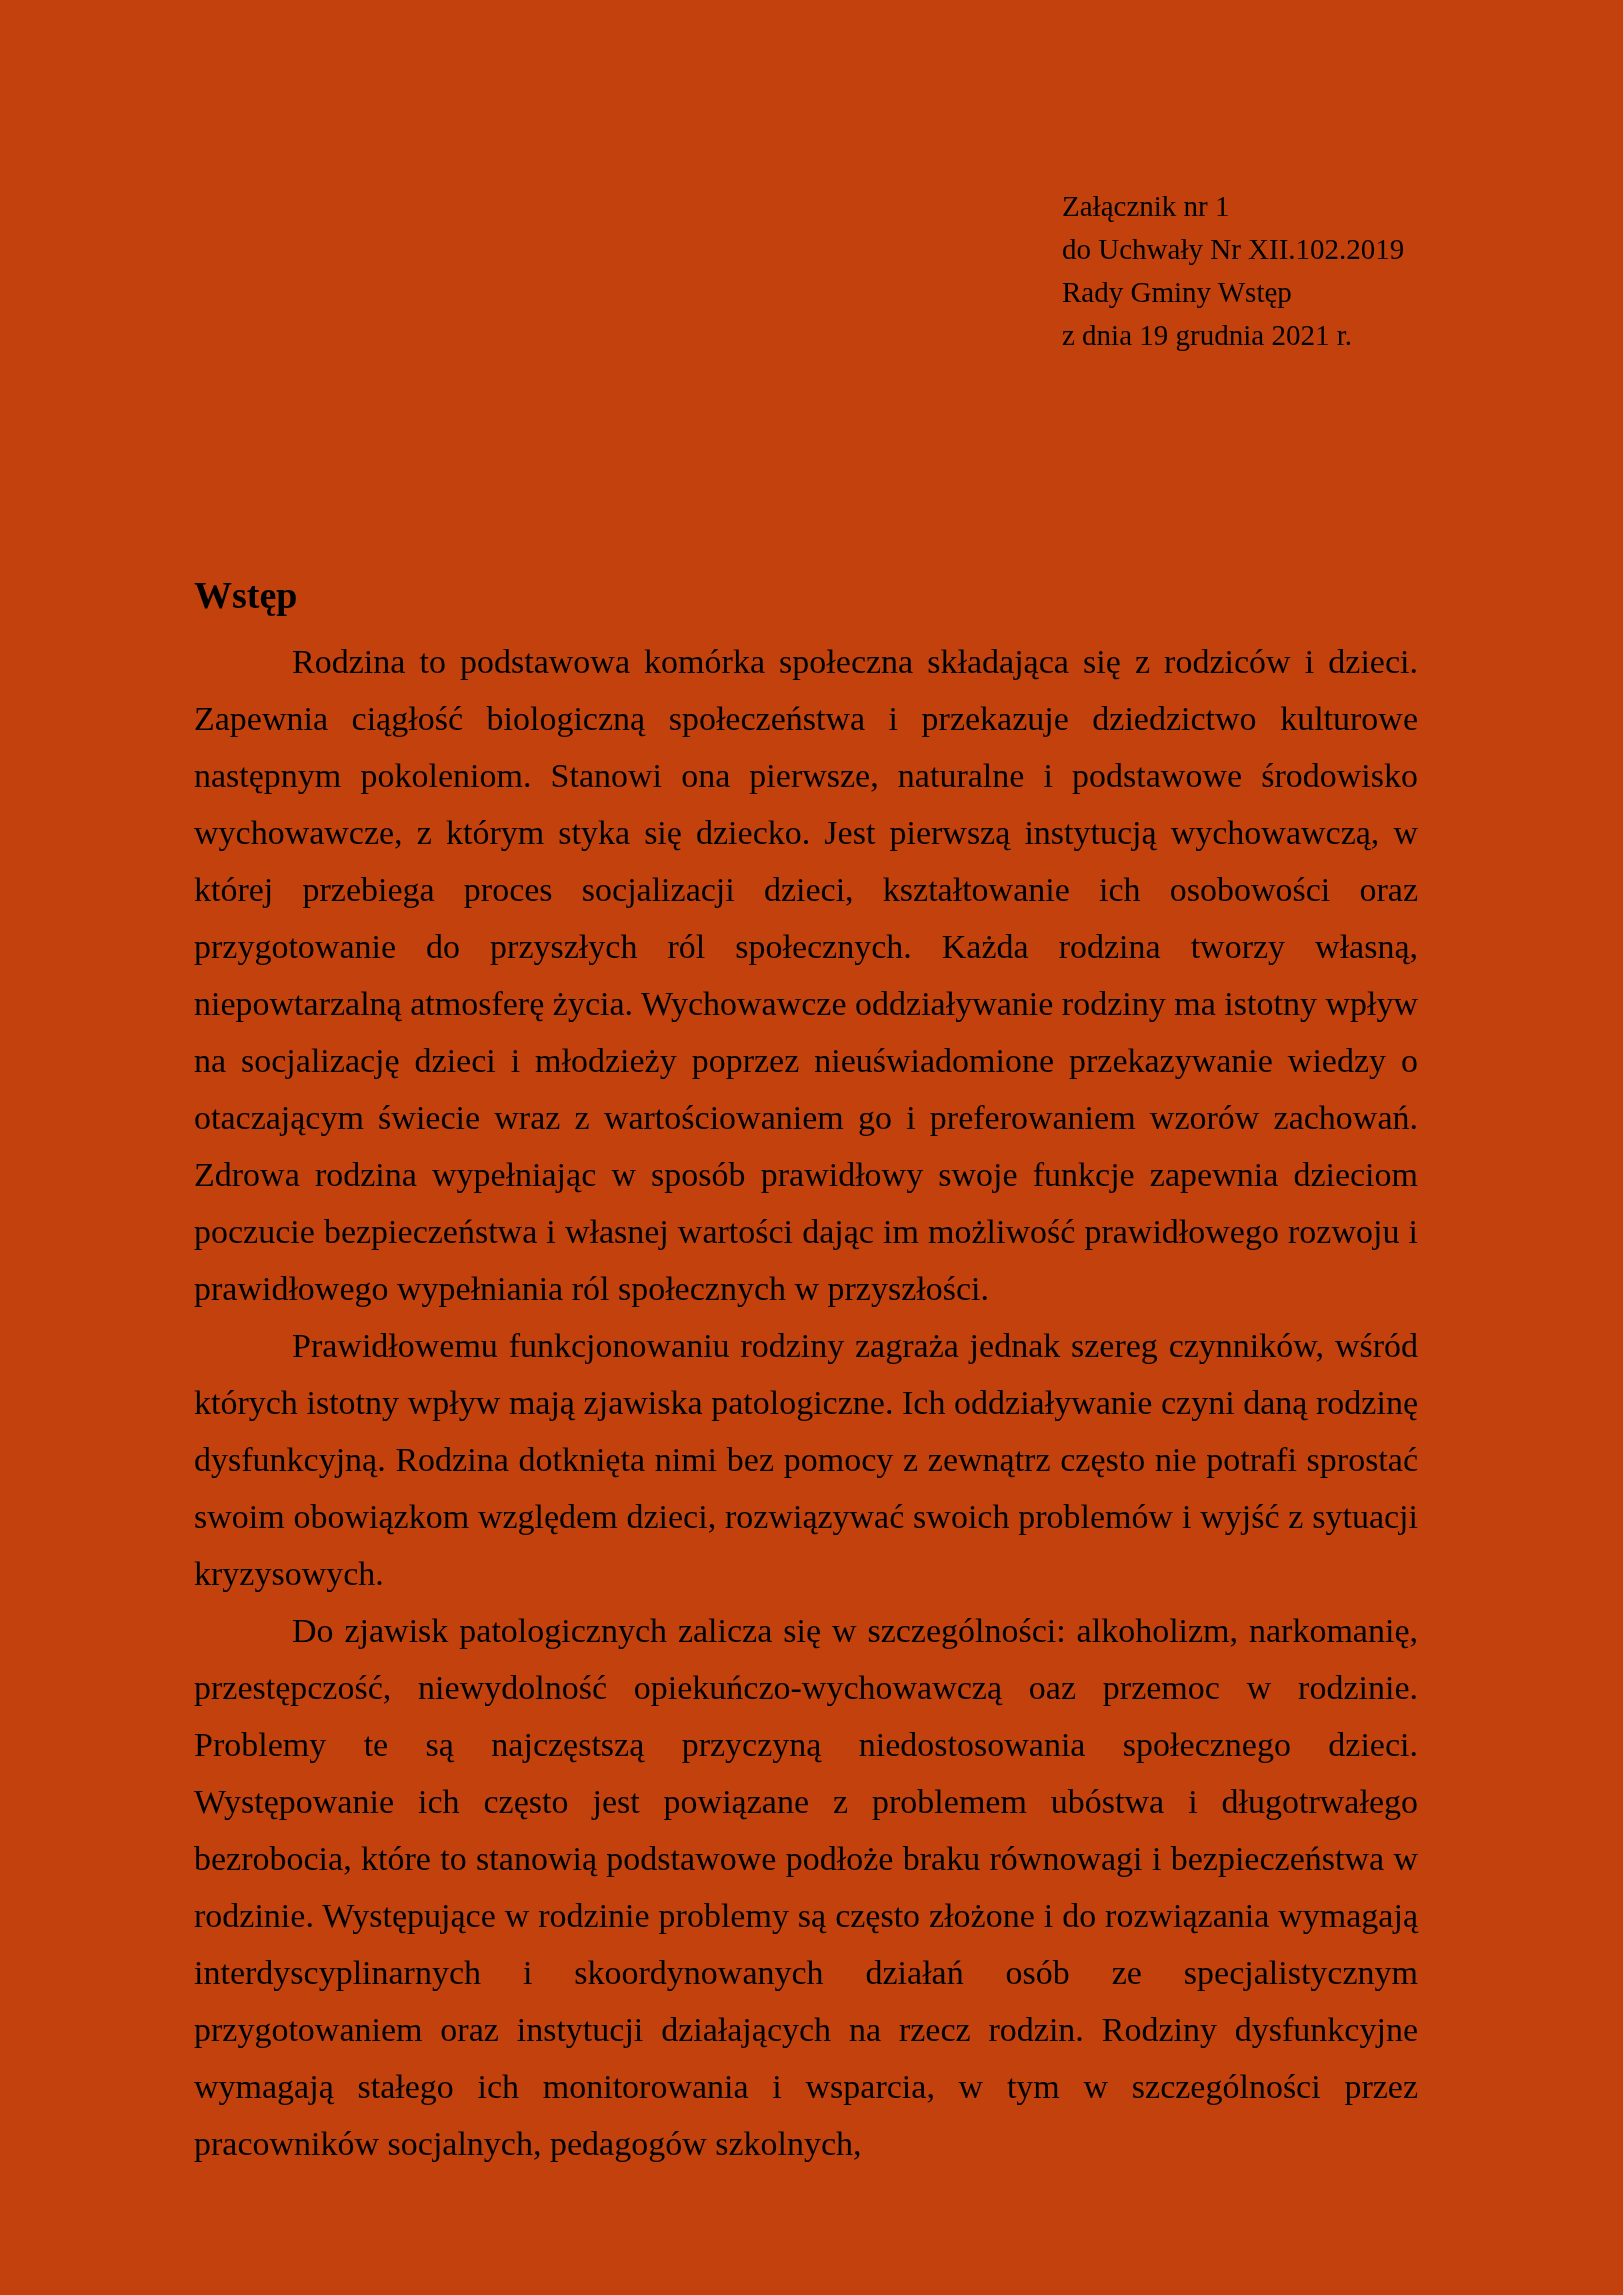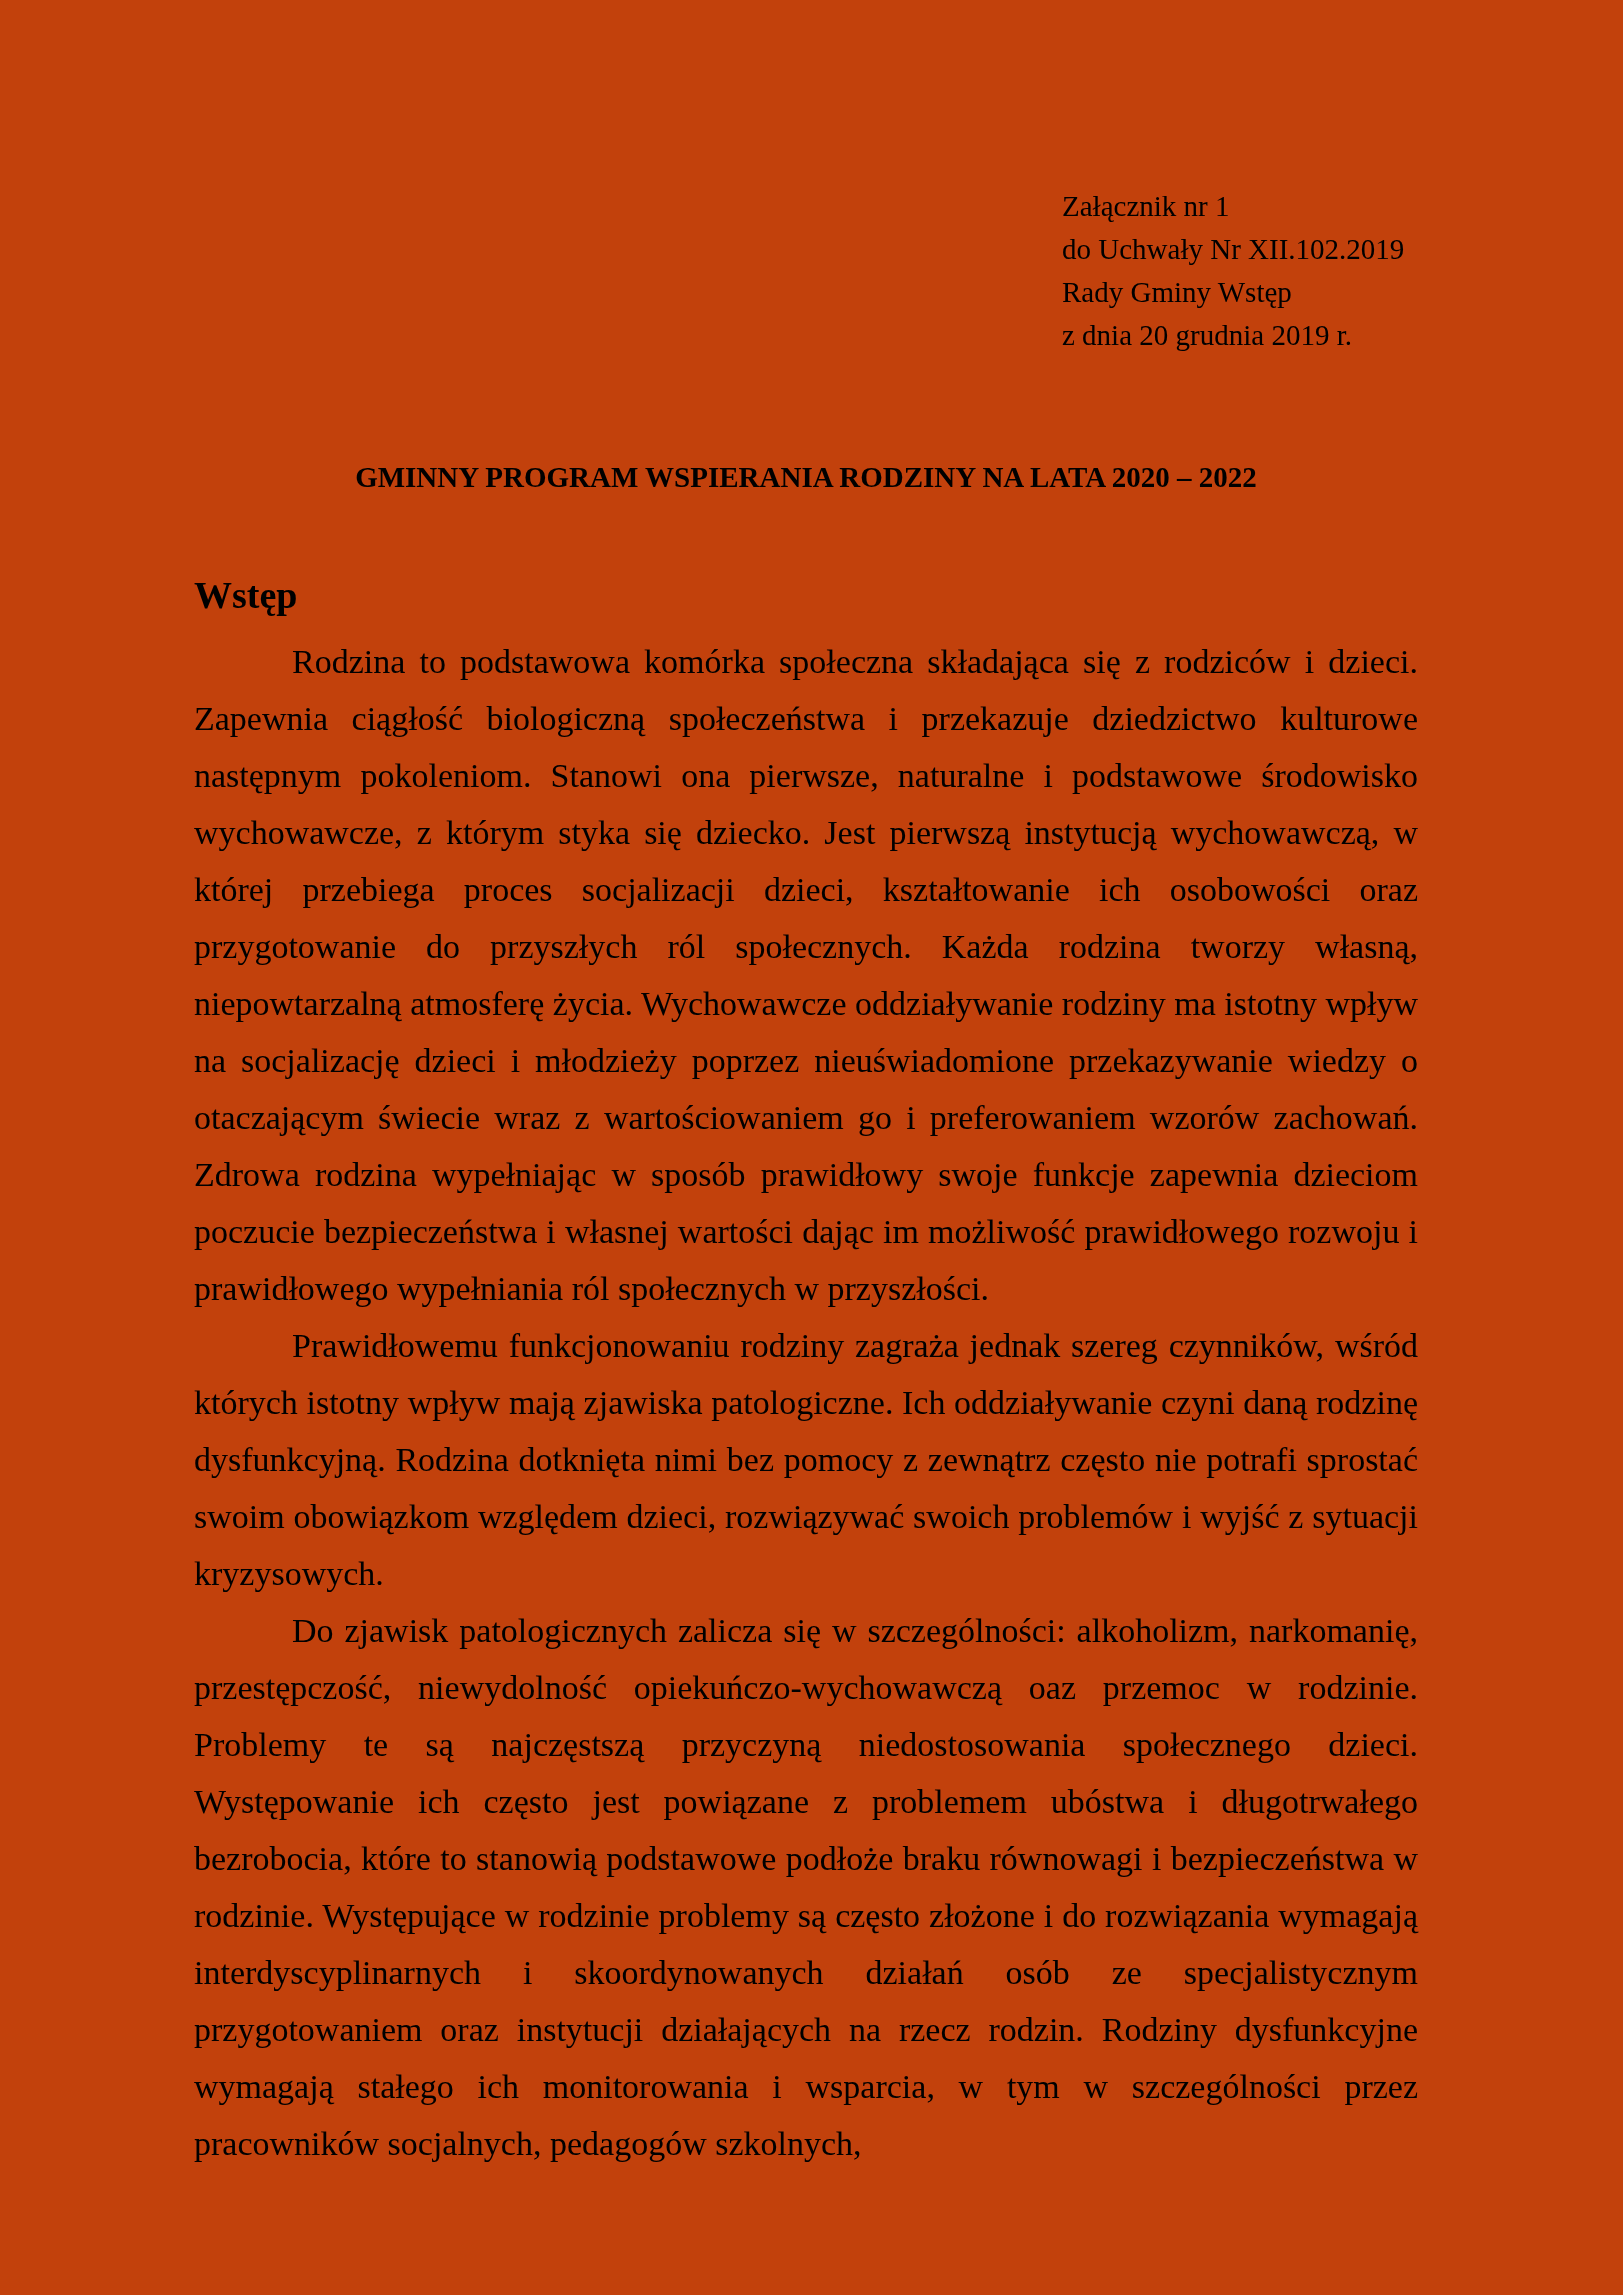--- a/index.html
+++ b/index.html
@@ -32,24 +32,23 @@
 </style>
 </head>
 <body>
 
 <div class="page">
 
   <div class="annex">
     <div>Załącznik nr 1</div>
     <div>do Uchwały Nr XII.102.2019</div>
     <div>Rady Gminy Wstęp</div>
-    <div>z dnia 20 grudnia 2019 r.</div>
+    <div>z dnia 19 grudnia 2021 r.</div>
   </div>
 
-  <div class="title">GMINNY PROGRAM WSPIERANIA RODZINY NA LATA 2020 – 2022</div>
 
   <div class="section-heading">Wstęp</div>
 
   <div class="body">
     <p>Rodzina to podstawowa komórka społeczna składająca się z rodziców i dzieci. Zapewnia ciągłość biologiczną społeczeństwa i przekazuje dziedzictwo kulturowe następnym pokoleniom. Stanowi ona pierwsze, naturalne i podstawowe środowisko wychowawcze, z którym styka się dziecko. Jest pierwszą instytucją wychowawczą, w której przebiega proces socjalizacji dzieci, kształtowanie ich osobowości oraz przygotowanie do przyszłych ról społecznych. Każda rodzina tworzy własną, niepowtarzalną atmosferę życia. Wychowawcze oddziaływanie rodziny ma istotny wpływ na socjalizację dzieci i młodzieży poprzez nieuświadomione przekazywanie wiedzy o otaczającym świecie wraz z wartościowaniem go i preferowaniem wzorów zachowań. Zdrowa rodzina wypełniając w sposób prawidłowy swoje funkcje zapewnia dzieciom poczucie bezpieczeństwa i własnej wartości dając im możliwość prawidłowego rozwoju i prawidłowego wypełniania ról społecznych w przyszłości.</p>
     <p>Prawidłowemu funkcjonowaniu rodziny zagraża jednak szereg czynników, wśród których istotny wpływ mają zjawiska patologiczne. Ich oddziaływanie czyni daną rodzinę dysfunkcyjną. Rodzina dotknięta nimi bez pomocy z zewnątrz często nie potrafi sprostać swoim obowiązkom względem dzieci, rozwiązywać swoich problemów i  wyjść z sytuacji kryzysowych.</p>
     <p class="last">Do zjawisk patologicznych zalicza się w szczególności: alkoholizm, narkomanię, przestępczość, niewydolność opiekuńczo-wychowawczą oaz przemoc w rodzinie. Problemy te są najczęstszą przyczyną niedostosowania społecznego dzieci. Występowanie ich często jest powiązane z problemem ubóstwa i długotrwałego bezrobocia, które to stanowią podstawowe podłoże braku równowagi i bezpieczeństwa w rodzinie. Występujące w rodzinie problemy są często złożone i do rozwiązania wymagają interdyscyplinarnych i skoordynowanych działań osób ze specjalistycznym przygotowaniem oraz instytucji działających na rzecz rodzin. Rodziny dysfunkcyjne wymagają stałego ich monitorowania i wsparcia, w tym w szczególności przez pracowników socjalnych, pedagogów szkolnych,</p>
   </div>
 
 </div>

